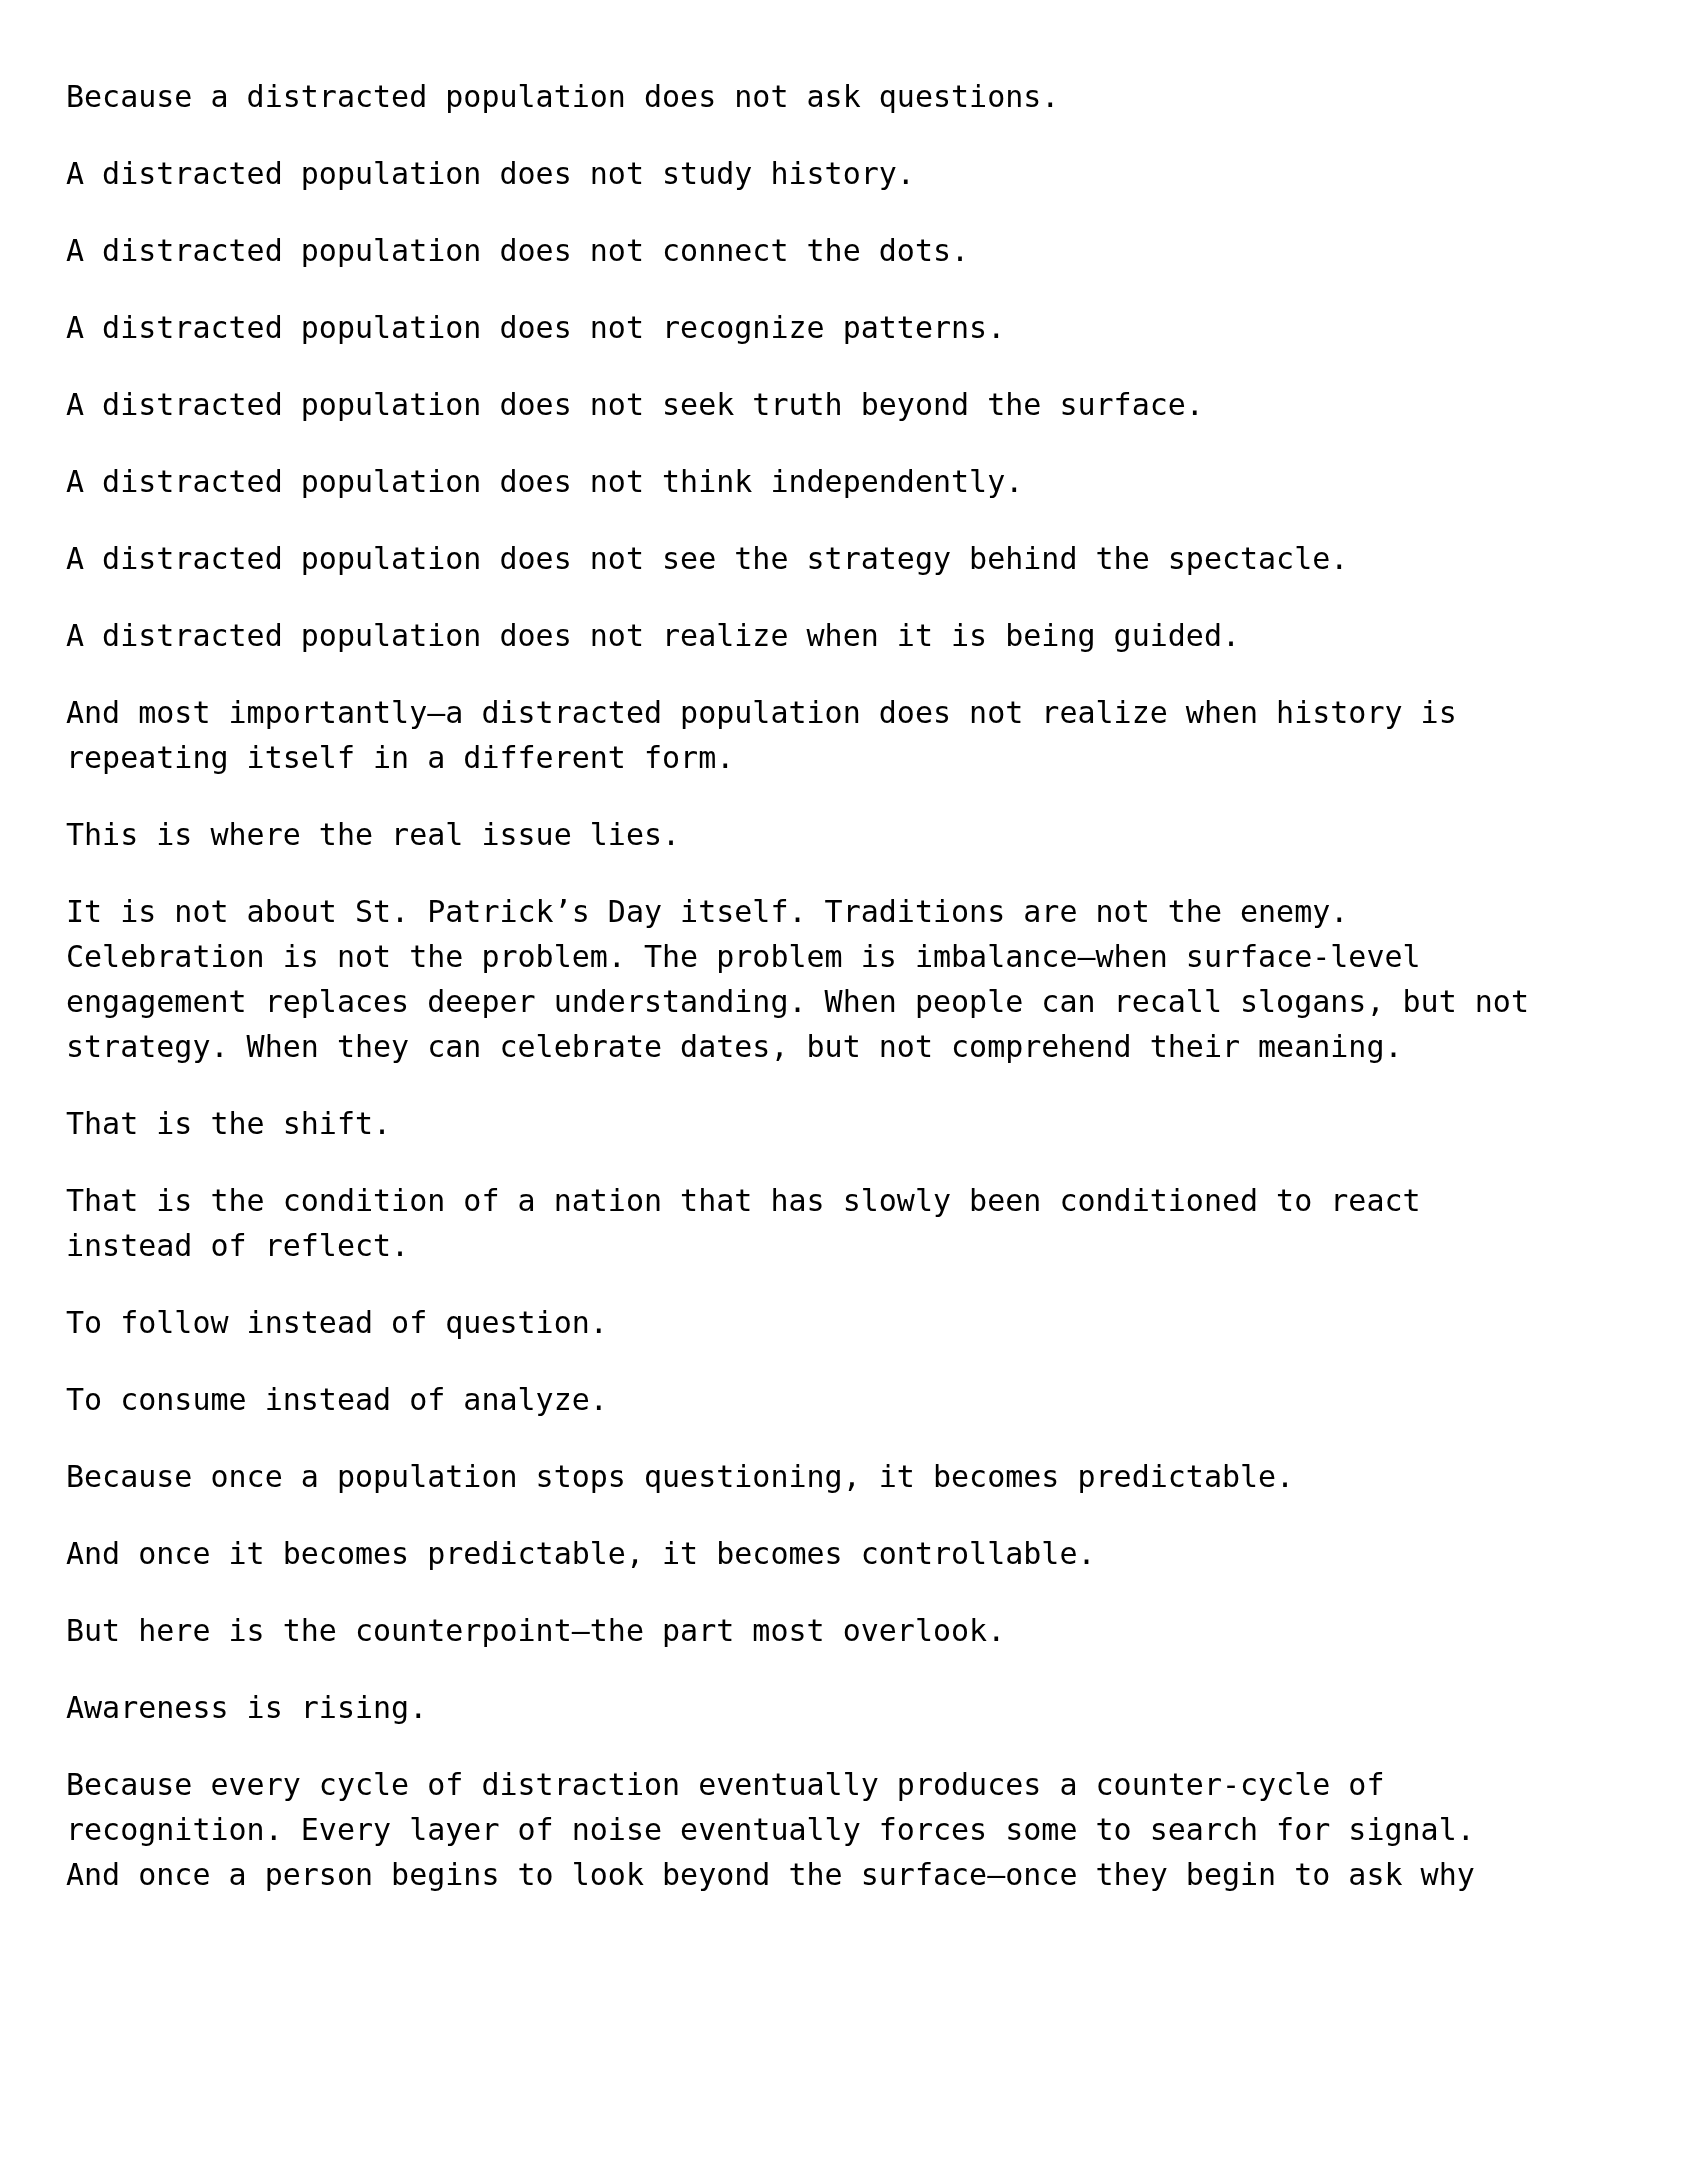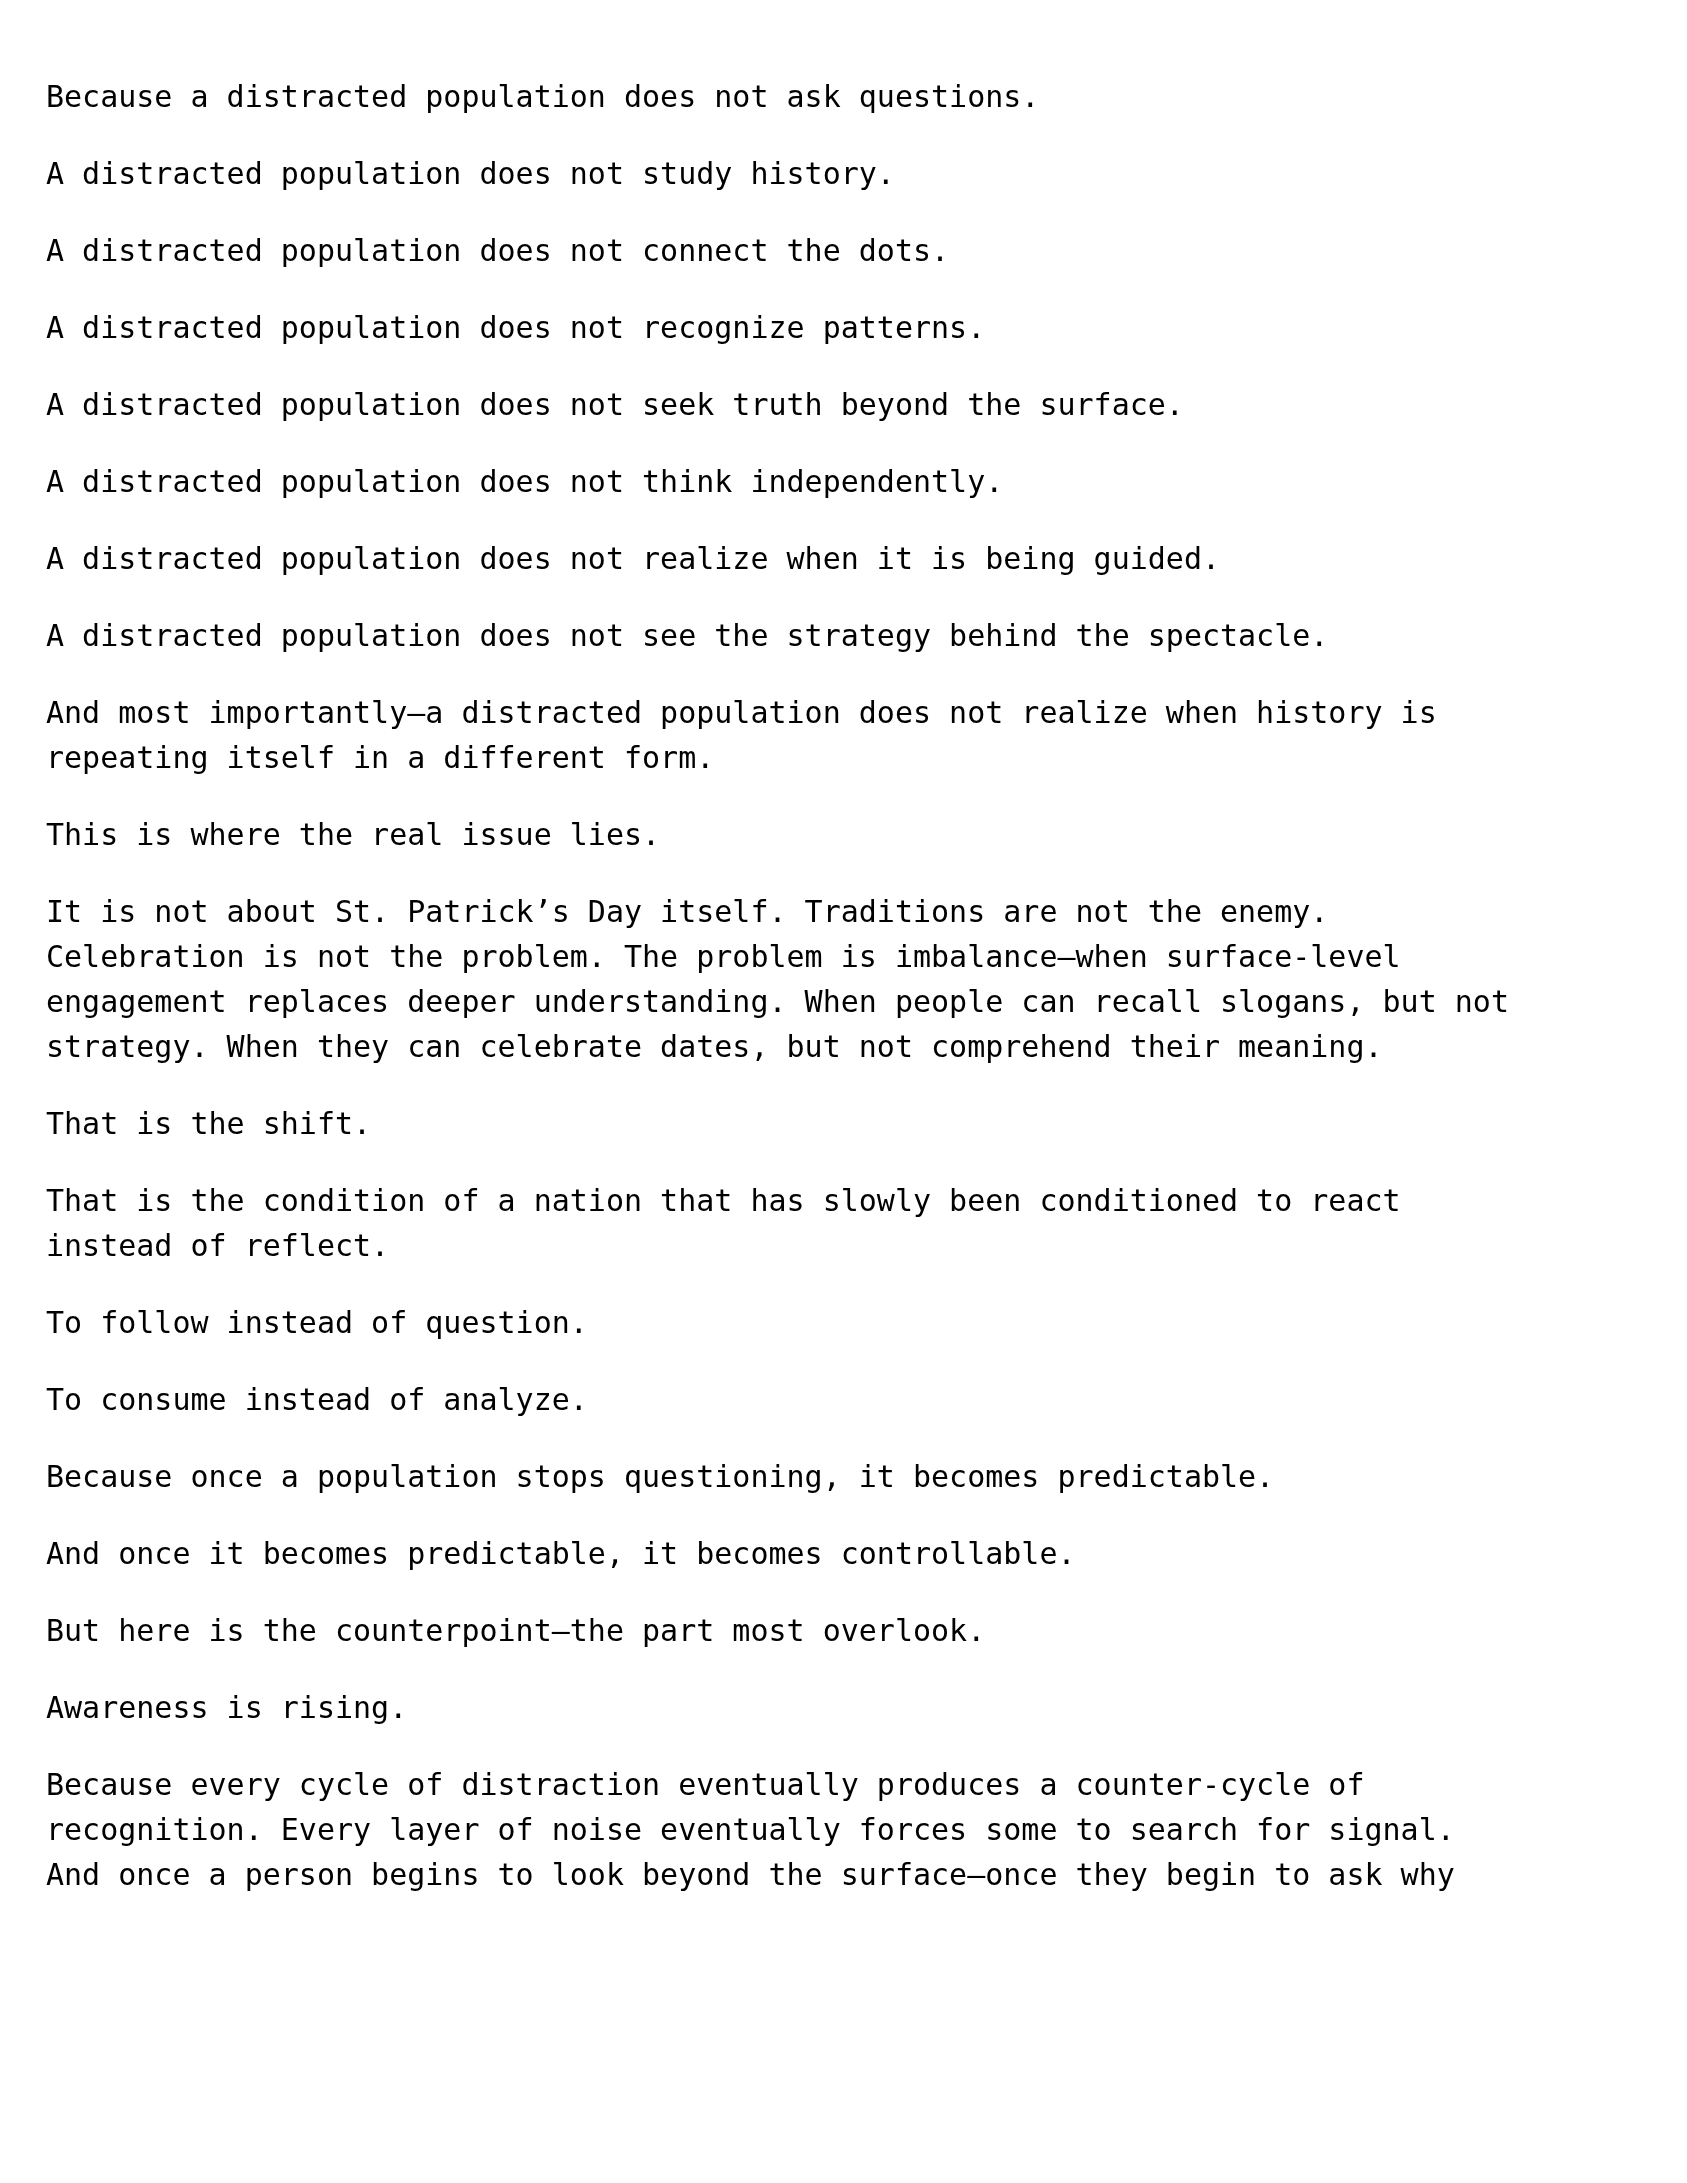--- a/index.html
+++ b/index.html
@@ -11,21 +11,21 @@
     width: 1687px;
     height: 2183px;
     position: relative;
     overflow: hidden;
   }
   .page {
     box-sizing: border-box;
     width: 1400px;
     height: 2183px;
     background: #ffffff;
-    padding: 74px 0 0 46px;
+    padding: 74px 0 0 66px;
   }
   .doc-text {
     width: 81.5ch; 
     font-family: "DejaVu Sans Mono", "Liberation Mono", monospace;
     font-size: 30px;
     line-height: 45px;
     color: #000000;
     letter-spacing: 0;
     word-spacing: 0;
   }
@@ -42,22 +42,22 @@
 <body>
 
 <main class="page">
   <div class="doc-text">
     <p>Because a distracted population does not ask questions.</p>
     <p>A distracted population does not study history.</p>
     <p>A distracted population does not connect the dots.</p>
     <p>A distracted population does not recognize patterns.</p>
     <p>A distracted population does not seek truth beyond the surface.</p>
     <p>A distracted population does not think independently.</p>
+    <p>A distracted population does not see the strategy behind the spectacle.</p>
     <p>A distracted population does not realize when it is being guided.</p>
-    <p>A distracted population does not see the strategy behind the spectacle.</p>
     <p>And most importantly—a distracted population does not realize when history is repeating itself in a different form.</p>
     <p>This is where the real issue lies.</p>
     <p>It is not about St. Patrick’s Day itself. Traditions are not the enemy. Celebration is not the problem. The problem is imbalance—when surface-level engagement replaces deeper understanding. When people can recall slogans, but not strategy. When they can celebrate dates, but not comprehend their meaning.</p>
     <p>That is the shift.</p>
     <p>That is the condition of a nation that has slowly been conditioned to react instead of reflect.</p>
     <p>To follow instead of question.</p>
     <p>To consume instead of analyze.</p>
     <p>Because once a population stops questioning, it becomes predictable.</p>
     <p>And once it becomes predictable, it becomes controllable.</p>
     <p>But here is the counterpoint—the part most overlook.</p>

